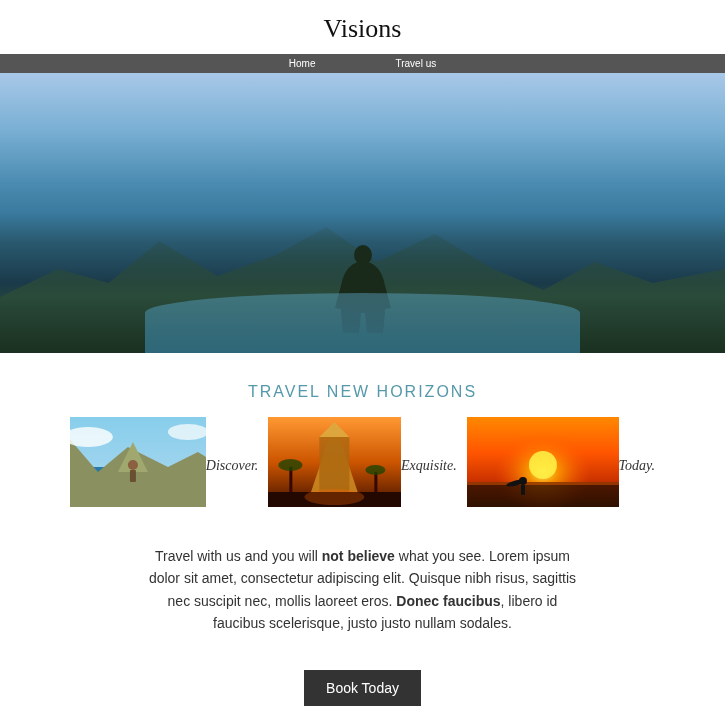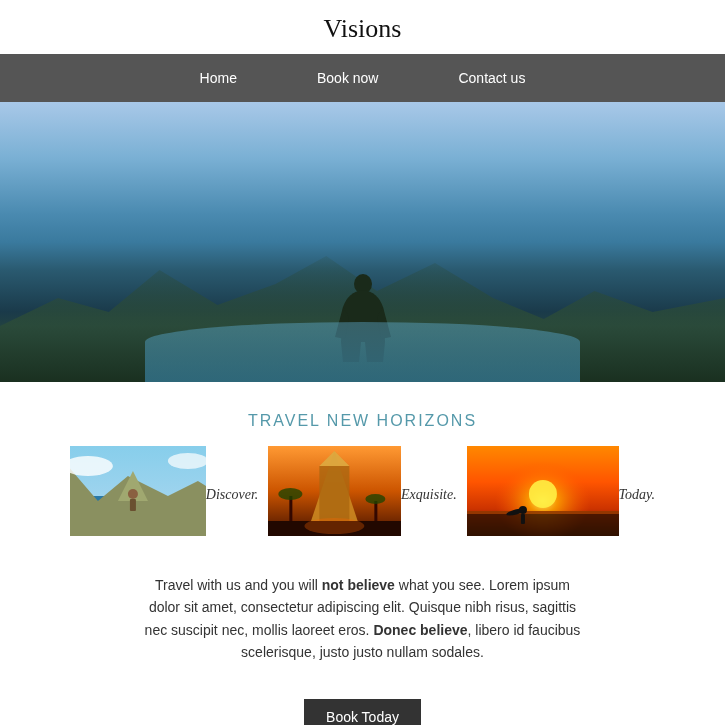--- a/index.html
+++ b/index.html
@@ -20,22 +20,22 @@
 
     
     nav {
       background: #555;
       display: flex;
       justify-content: center;
     }
     nav a {
       color: #fff;
       text-decoration: none;
-      padding: 16px 40px;
-      font-size: 14px;
+      padding: 4px 40px;
+      font-size: 10px;
       font-family: Arial, sans-serif;
       display: block;
     }
 
     
     #hero {
       width: 100%;
       height: 280px;
       background: linear-gradient(
         180deg,
@@ -187,22 +187,21 @@
   </style>
 </head>
 <body>
 
 <header id="site-header">
   <h1 id="site-title">Visions</h1>
 </header>
 
 <nav>
   <a href="#">Home</a>
-  <a href="#">Book now</a>
-  <a href="#">Contact us</a>
+  <a href="#">Travel us</a>
 </nav>
 
 <section id="hero">
   <div id="hero-person">
     <svg class="person" width="60" height="90" viewBox="0 0 60 90" xmlns="http://www.w3.org/2000/svg">
 
       <ellipse cx="30" cy="12" rx="9" ry="10" fill="#1a2a1a"></ellipse>
       <path d="M10 35 Q15 20 30 18 Q45 20 50 35 L52 70 L8 70 Z" fill="#1a2a1a"></path>
       <path d="M10 35 L2 65 L12 67 L16 45" fill="#1a2a1a"></path>
       <path d="M50 35 L58 65 L48 67 L44 45" fill="#1a2a1a"></path>
@@ -301,19 +300,19 @@
           <rect x="78" y="68" width="4" height="10" fill="#111" rx="1"></rect>
 
           <ellipse cx="73" cy="66" rx="10" ry="2.5" fill="#111" transform="rotate(-15 73 66)"></ellipse>
         </svg>
       </div>
       <span class="grid-caption">Today.</span>
     </div>
   </div>
 
   <p id="body-text">
-    <span>Travel with us and you will </span><strong>not believe</strong><span> what you see. Lorem ipsum dolor sit amet, consectetur adipiscing elit. Quisque nibh risus, sagittis nec suscipit nec, mollis laoreet eros. </span><strong>Donec believe</strong><span>, libero id faucibus scelerisque, justo justo nullam sodales.</span>
+    <span>Travel with us and you will </span><strong>not believe</strong><span> what you see. Lorem ipsum dolor sit amet, consectetur adipiscing elit. Quisque nibh risus, sagittis nec suscipit nec, mollis laoreet eros. </span><strong>Donec faucibus</strong><span>, libero id faucibus scelerisque, justo justo nullam sodales.</span>
   </p>
 
   <div id="cta-container">
     <button id="book-today-btn">Book Today</button>
   </div>
 </section>
 
 </body></html>

